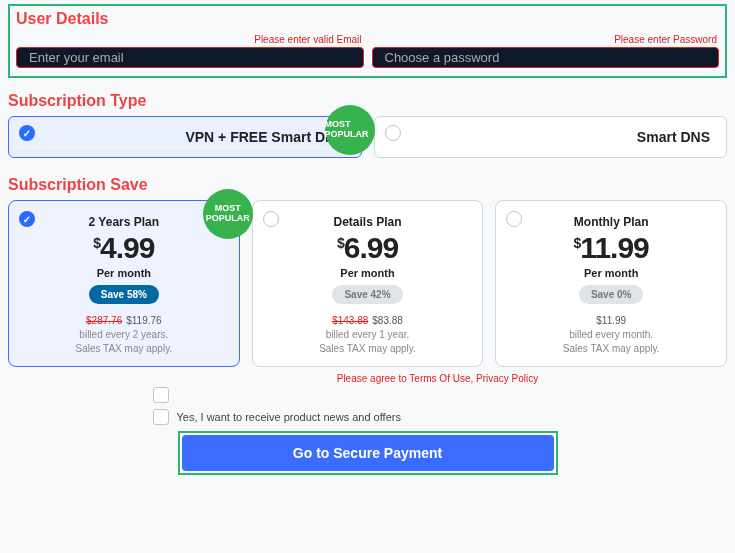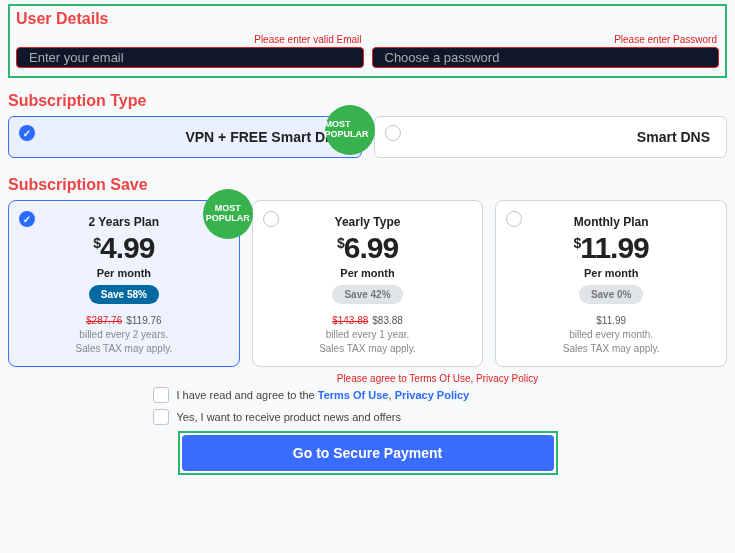--- a/index.html
+++ b/index.html
@@ -86,21 +86,21 @@
     <span class="save-pill green">Save 58%</span>
     <div class="billing-info">
       <span class="strike">$287.76</span><span class="new-price">$119.76</span><br>
       <span>billed every 2 years.</span><br>
       <span>Sales TAX may apply.</span>
     </div>
   </div>
 
   <div class="plan-card">
     <span class="radio-dot"></span>
-    <div class="plan-name">Yearly Type</div>
+    <div class="plan-name">Details Plan</div>
     <div class="price-line">
         <span class="cur">$</span>
         <span>6.99</span>
       </div>
     <div class="per-month">Per month</div>
     <span class="save-pill gray">Save 42%</span>
     <div class="billing-info">
       <span class="strike">$143.88</span><span class="new-price">$83.88</span><br>
       <span>billed every 1 year.</span><br>
       <span>Sales TAX may apply.</span>
@@ -122,23 +122,20 @@
       <span>Sales TAX may apply.</span>
     </div>
   </div>
 
 </div>
 
 <div class="terms-block">
   <div class="terms-err">Please agree to Terms Of Use, Privacy Policy</div>
   <div class="chk-row">
     <span class="chk-box"></span>
-    <span>
-      <span>I have read and agree to the </span><span class="link">Terms Of Use</span><span>, </span><span class="link">Privacy Policy</span>
-    </span>
   </div>
   <div class="chk-row">
     <span class="chk-box"></span>
     <span>Yes, I want to receive product news and offers</span>
   </div>
 </div>
 
 <div class="cta-wrap">
   <button class="cta-btn">Go to Secure Payment</button>
 </div>

